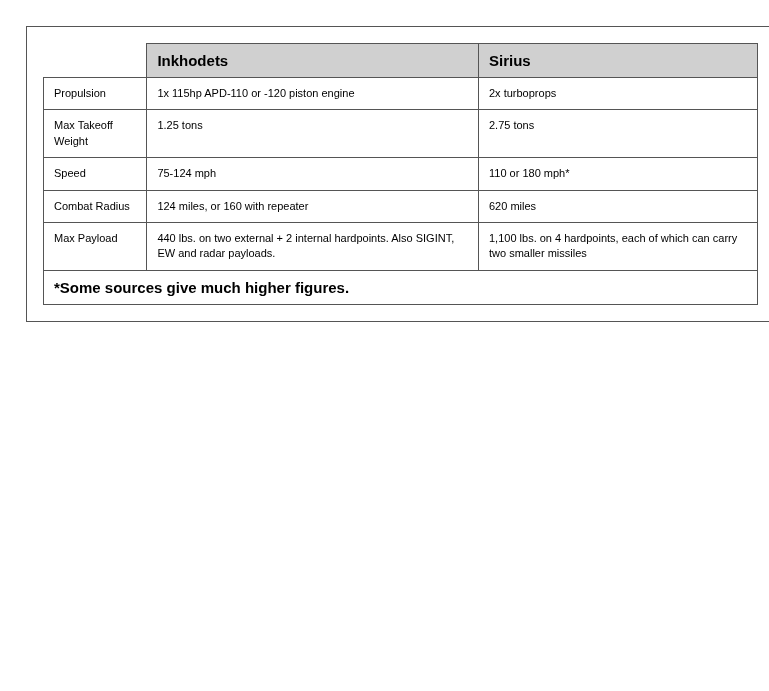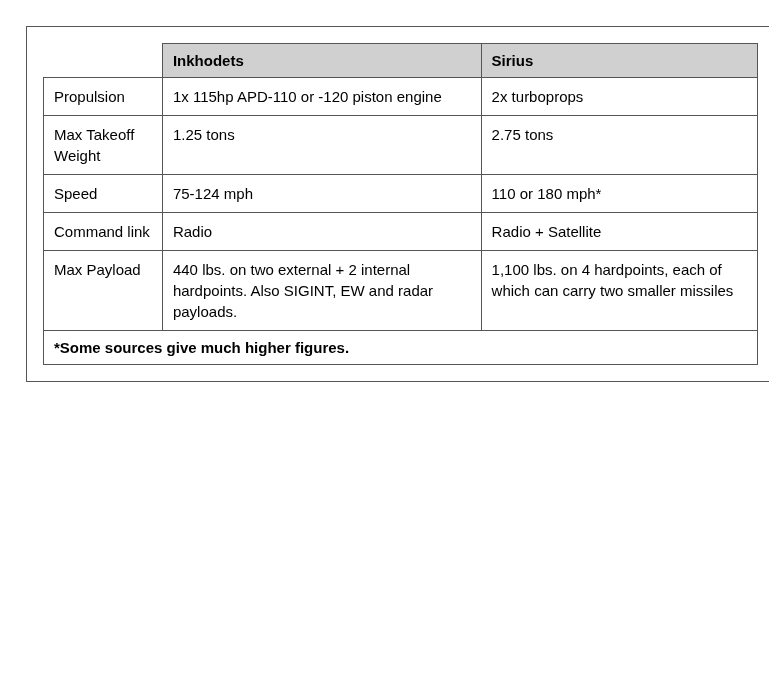--- a/index.html
+++ b/index.html
@@ -43,21 +43,21 @@
       background: #ffffff;
       border: none;
       border-right: 1.5px solid #555;
       border-bottom: 1.5px solid #555;
     }
 
     tbody tr td {
       border: 1.5px solid #555;
       padding: 8px 10px;
       vertical-align: top;
-      font-size: 15px;
+      font-size: 11px;
       line-height: 1.4;
     }
 
     tbody tr td:first-child {
       font-weight: normal;
       background: #ffffff;
     }
 
     .footer-row td {
       border: 1.5px solid #555;
@@ -94,23 +94,23 @@
           <td>Max Takeoff Weight</td>
           <td>1.25 tons</td>
           <td>2.75 tons</td>
         </tr>
         <tr>
           <td>Speed</td>
           <td>75-124 mph</td>
           <td>110 or 180 mph*</td>
         </tr>
         <tr>
-          <td>Command link</td>
-          <td>Radio</td>
-          <td>Radio + Satellite</td>
+          <td>Combat Radius</td>
+          <td>124 miles, or 160 with repeater</td>
+          <td>620 miles</td>
         </tr>
         <tr>
           <td>Max Payload</td>
           <td>440 lbs. on two external + 2 internal hardpoints. Also SIGINT, EW and radar payloads.</td>
           <td>1,100 lbs. on 4 hardpoints, each of which can carry two smaller missiles</td>
         </tr>
       </tbody>
     <tfoot>
       <tr class="footer-row">
         <td colspan="3">*Some sources give much higher figures.</td>

